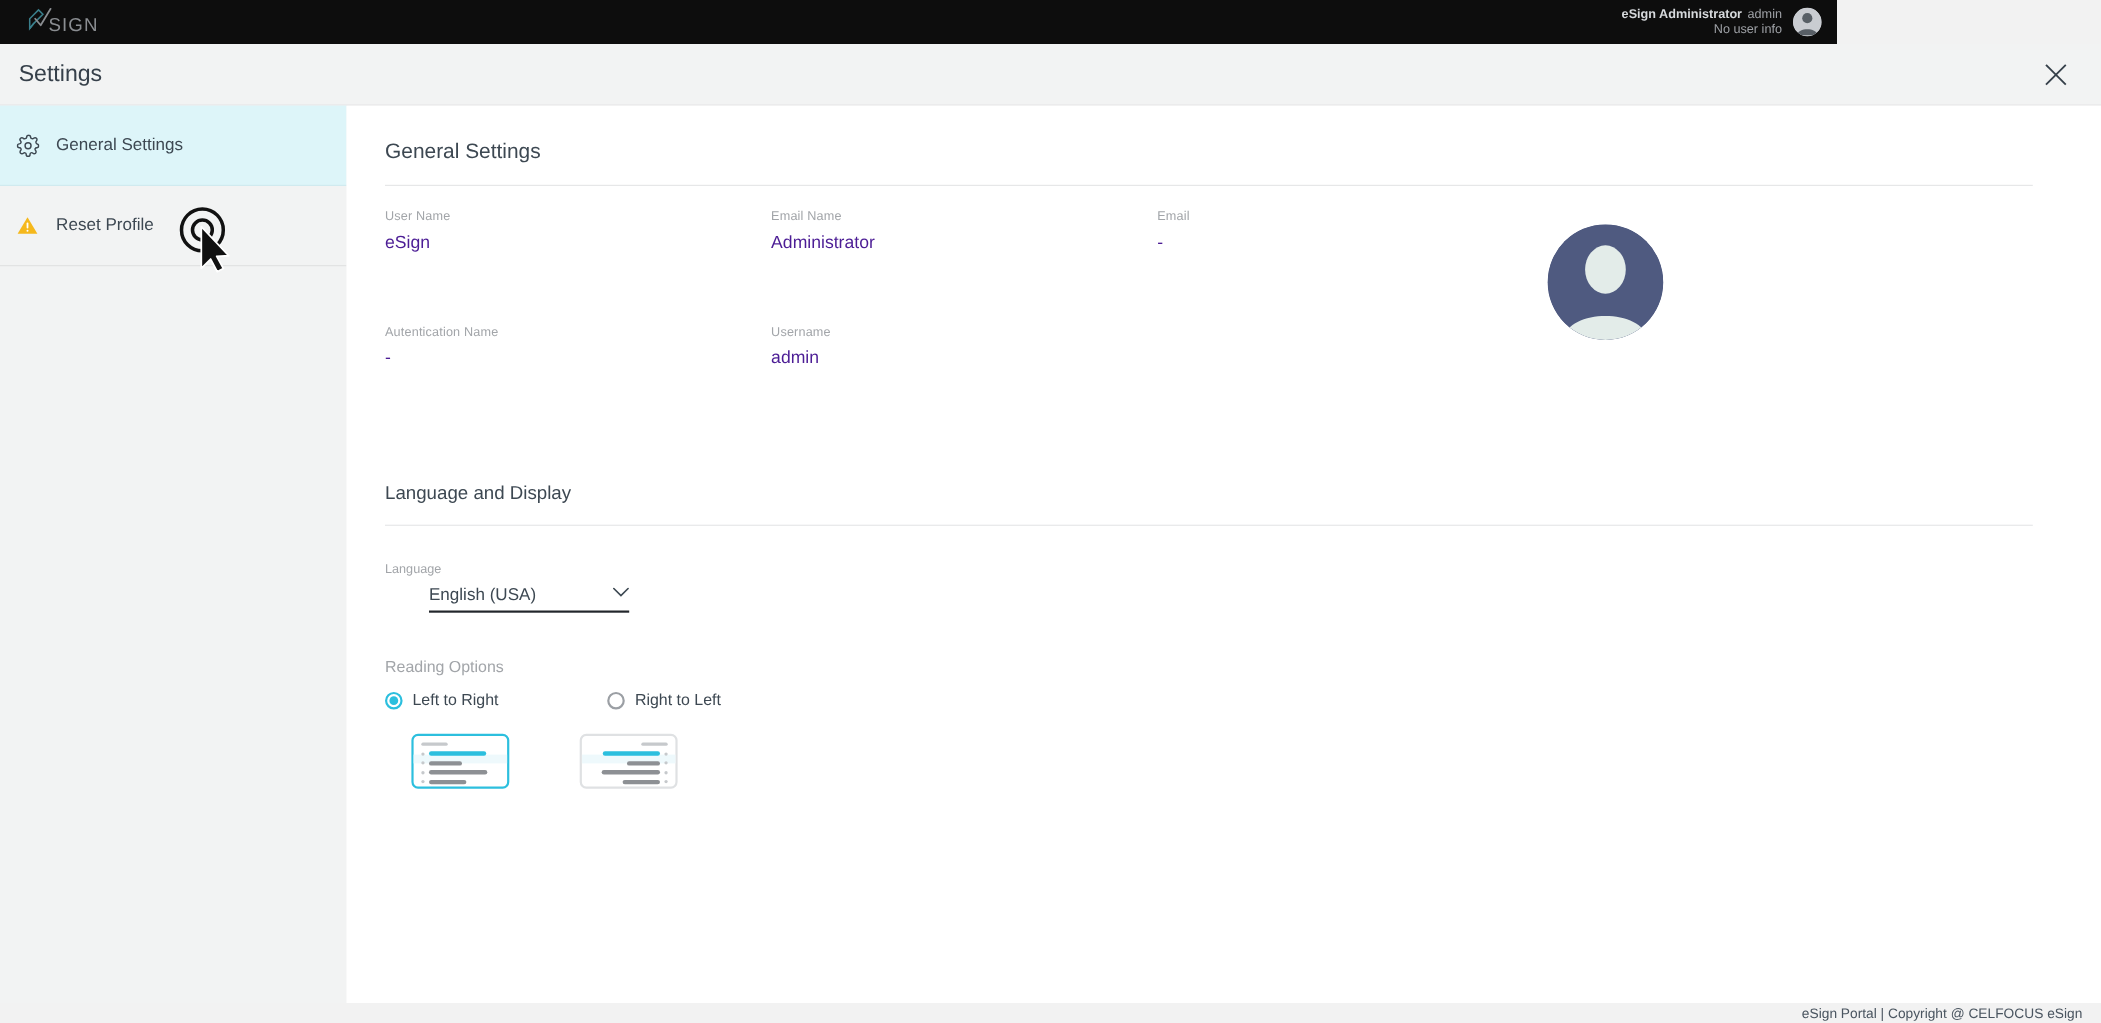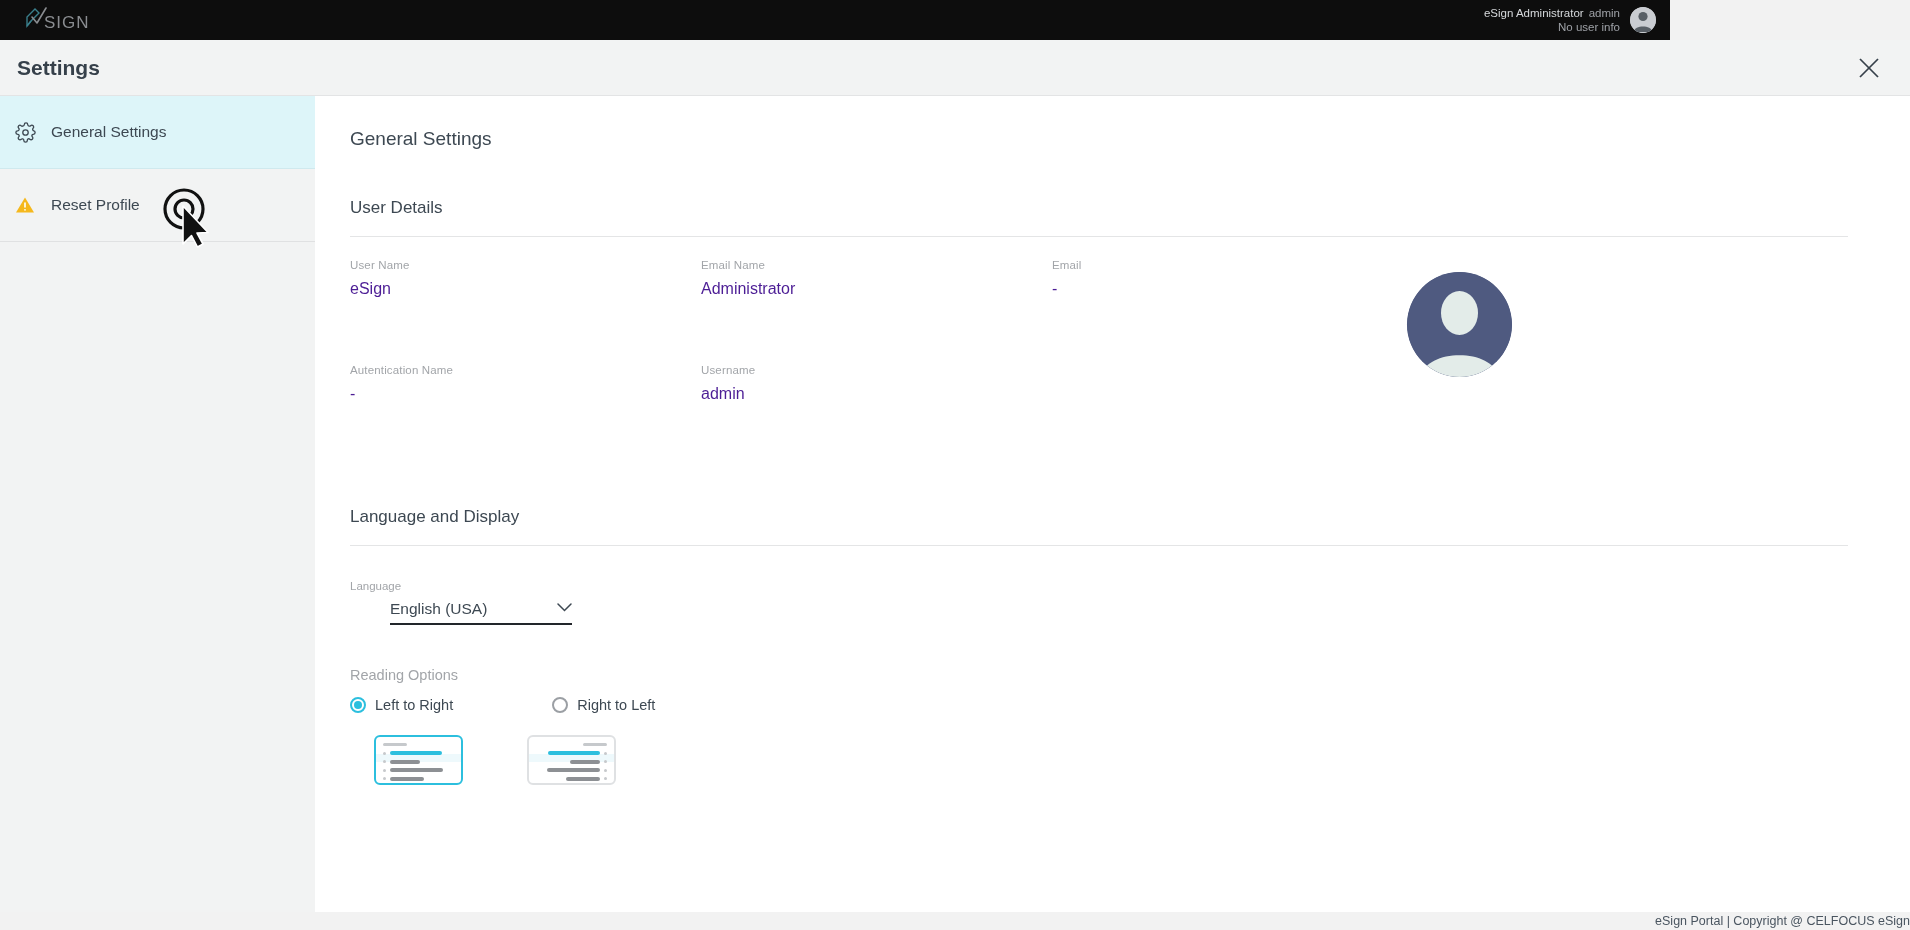--- a/index.html
+++ b/index.html
@@ -20,40 +20,40 @@
     justify-content: space-between;
   }
   .logo-wrap { display: flex; align-items: center; padding-left: 22px; }
   .logo-svg { display: block; }
   .user-block {
     display: flex; align-items: center;
     padding-right: 14px; gap: 10px;
   }
   .user-text { text-align: right; line-height: 1.25; }
   .user-line1 { font-size: 11.5px; color: #b9bcc0; }
-  .user-line1 b { color: #d6d9dc; font-weight: normal; }
+  .user-line1 b { color: #d6d9dc; font-weight: bold; }
   .user-line1 .uname { color: #9ea1a6; font-weight: normal; margin-left: 5px; }
   .user-line2 { font-size: 11.5px; color: #9ea1a6; }
   .user-av {
     width: 26px; height: 26px; border-radius: 50%;
     background: #c9ccd1; overflow: hidden; position: relative;
     flex: 0 0 auto;
   }
 
   
   .settings-header {
     position: absolute; top: 40px; left: 0;
     width: 1910px; height: 56px;
     background: #f2f3f3;
     display: flex; align-items: center; justify-content: space-between;
     border-bottom: 1px solid #e3e4e5;
   }
   .settings-title {
     font-size: 21px; color: #36404a; padding-left: 17px;
-    font-weight: bold;
+    font-weight: normal;
   }
   .close-btn {
     width: 46px; height: 46px; margin-right: 18px;
     display: flex; align-items: center; justify-content: center;
     cursor: pointer;
   }
 
   
   .sidebar {
     position: absolute; top: 96px; left: 0;
@@ -144,20 +144,21 @@
   .pv-bar { height: 4px; border-radius: 2px; background: #8d9094; }
   .pv-bar.cy { background: #2cbfde; }
   .pv-top { height: 3px; border-radius: 2px; background: #c6c9cc; width: 24px; margin-bottom: 4px; }
 
   
   .footer {
     position: absolute; left: 0; top: 912px;
     width: 1910px; height: 18px;
     background: #f2f2f2;
     display: flex; align-items: center; justify-content: flex-end;
+    padding-right: 17px;
   }
   .footer-text { font-size: 12.5px; color: #4a5560; }
 </style>
 </head>
 <body>
 
 <div class="topbar">
   <div class="logo-wrap">
     <svg class="logo-svg" width="72" height="26" viewBox="0 0 72 26">
       <path d="M5 19 L5 10 L13 2 L17 6 L9 14 Z" fill="none" stroke="#3a7f8c" stroke-width="1.4"></path>
@@ -222,21 +223,20 @@
     <circle cx="24" cy="21" r="19" fill="none" stroke="#111" stroke-width="3.2"></circle>
     <circle cx="24" cy="21" r="9" fill="none" stroke="#111" stroke-width="3.2"></circle>
     <path d="M23 18 L23 56 L31.5 47.5 L37.5 59 L43 56 L37 45 L48 44.5 Z" fill="#111" stroke="#ffffff" stroke-width="1.6" stroke-linejoin="round"></path>
   </svg>
 </div>
 
 <div class="content">
 
   <div class="page-title">General Settings</div>
 
-  <div class="section-title">User Details</div>
   <div class="divider"></div>
 
   <div class="fields-area">
 
     <div class="field-row">
       <div class="field">
         <div class="field-label">User Name</div>
         <div class="field-value">eSign</div>
       </div>
       <div class="field">

